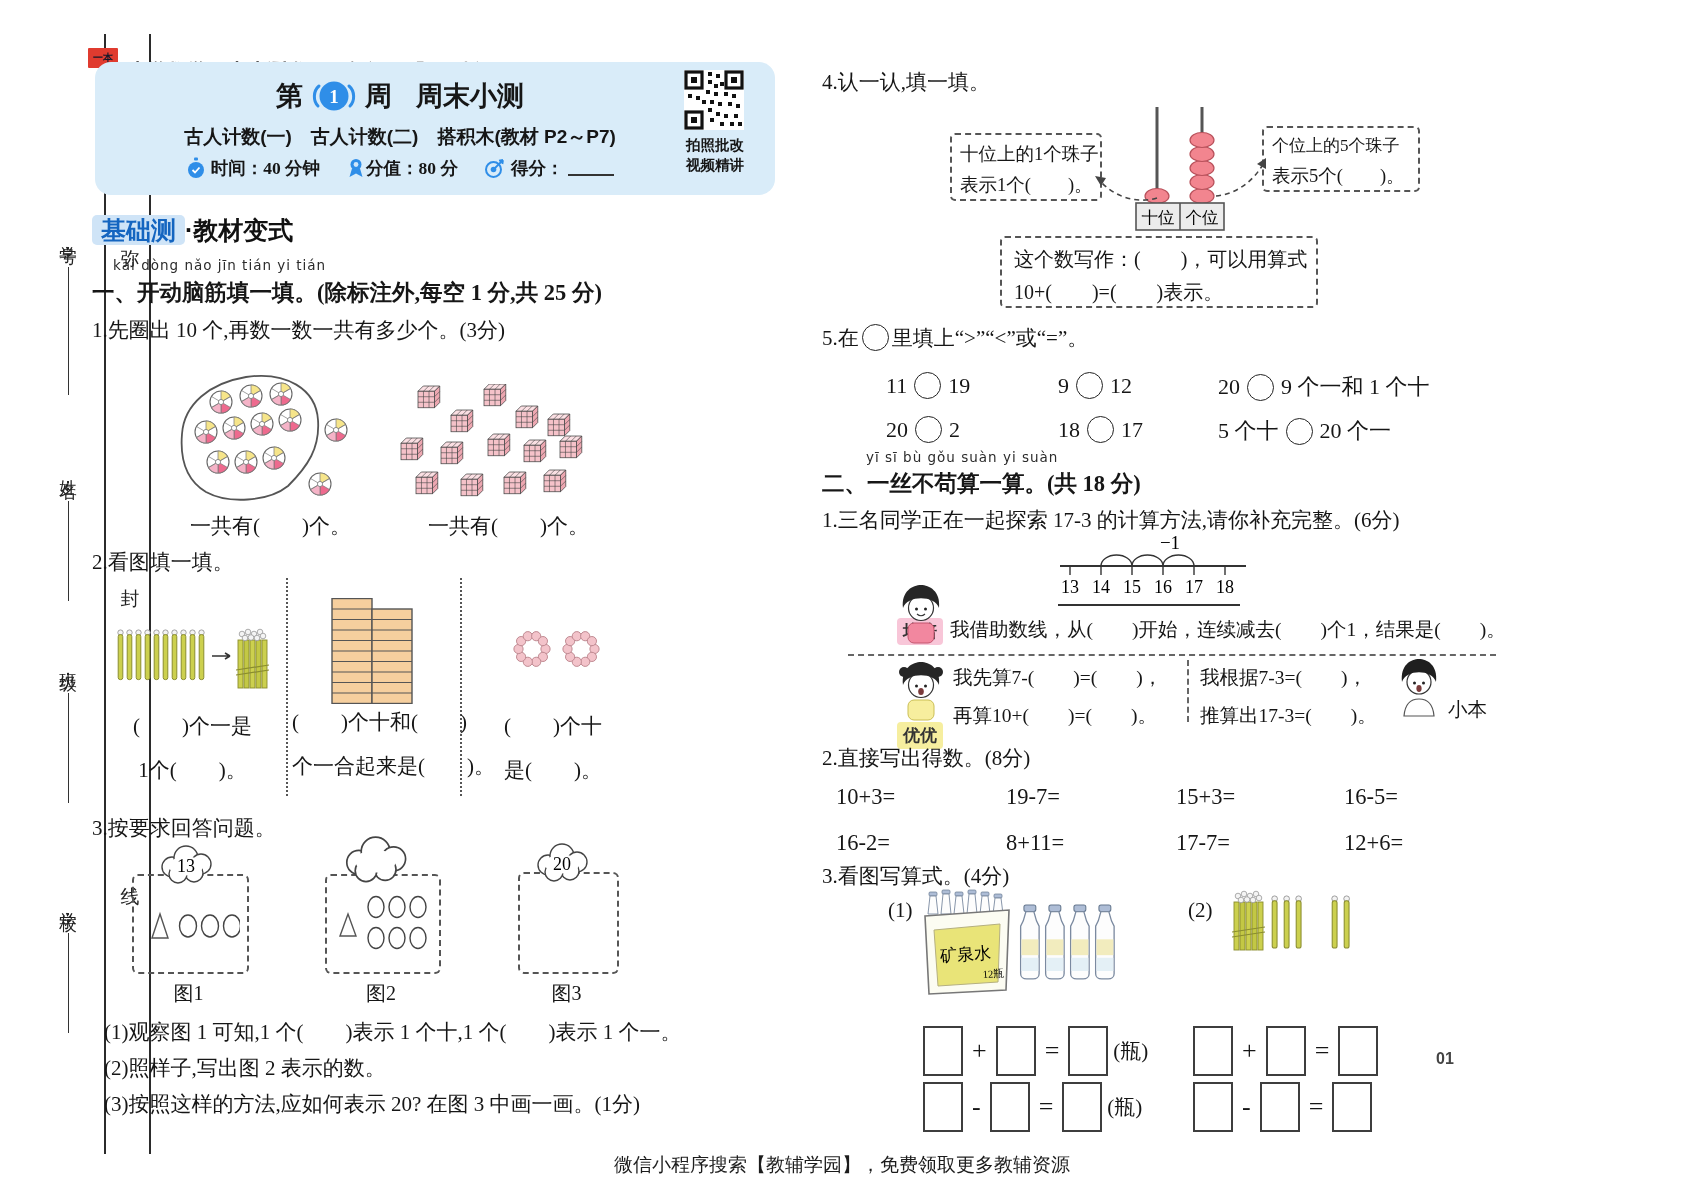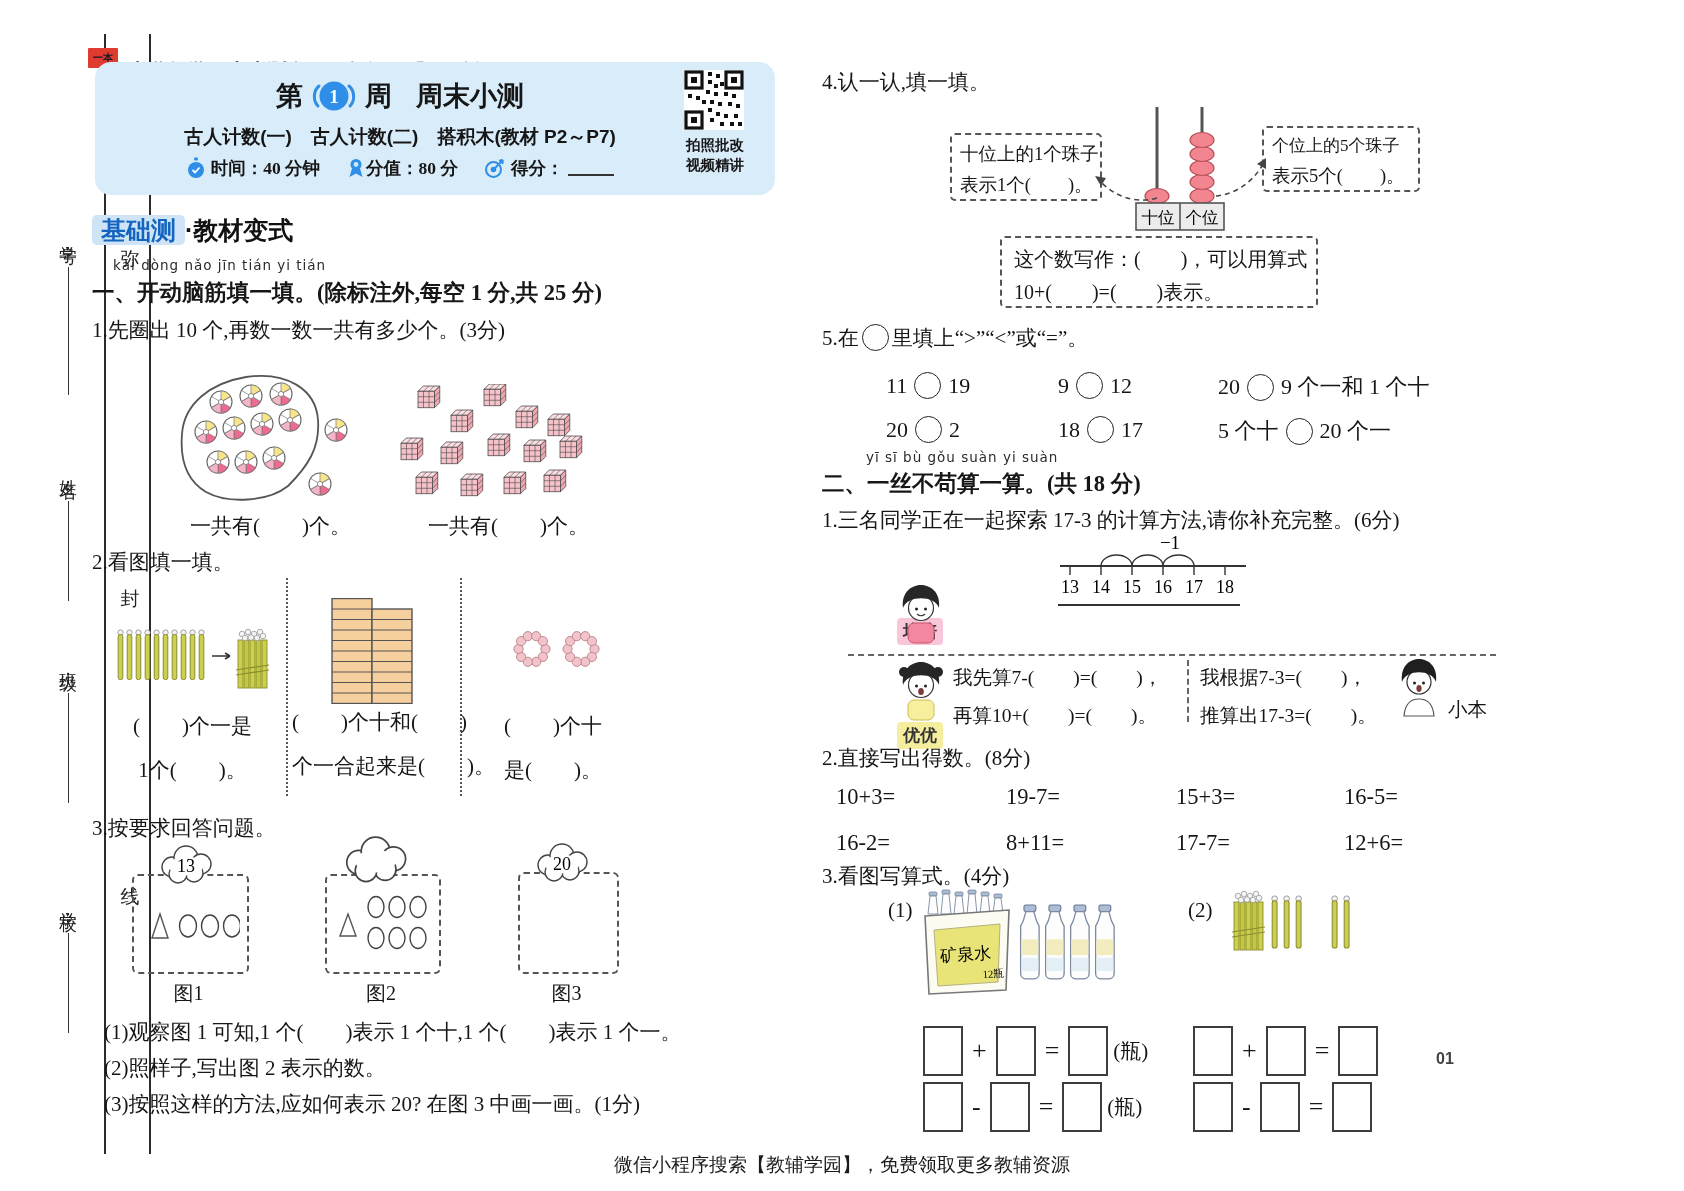--- a/index.html
+++ b/index.html
@@ -439,20 +439,21 @@
 
   <span class="abs badge" style="left:851px;top:618px;background:#f8c6d8;">培培</span>
   <svg class="abs" style="left:897px;top:583px;" width="48" height="62" viewBox="0 0 48 62">
     <circle cx="24" cy="25" r="12.5" fill="#fff" stroke="#333" stroke-width="1.2"></circle>
     <path d="M6,25 C4,8 16,2 24,2 C32,2 44,8 42,25 C38,12 10,12 6,25 Z" fill="#262626"></path>
     <circle cx="19.5" cy="26" r="1.5" fill="#222"></circle>
       <circle cx="28.5" cy="26" r="1.5" fill="#222"></circle>
     <path d="M20,31 Q24,34.5 28,31" stroke="#333" stroke-width="1.2" fill="none"></path>
     <rect x="11" y="40" width="26" height="20" rx="6" fill="#f2879f" stroke="#c4556f" stroke-width="1"></rect>
   </svg>
+  <div class="abs speech" style="left:950px;top:616px;">我借助数线，从(　　)开始，连续减去(　　)个1，结果是(　　)。</div>
 
   <div class="abs" style="left:848px;top:654px;width:648px;border-top:2px dashed #666;"></div>
   <div class="abs" style="left:1187px;top:660px;height:62px;border-left:2px dashed #666;"></div>
 
   <span class="abs badge" style="left:851px;top:722px;background:#f6ee9f;">优优</span>
   <svg class="abs" style="left:897px;top:660px;" width="48" height="62" viewBox="0 0 48 62">
     <circle cx="7" cy="12" r="5" fill="#262626"></circle>
       <circle cx="41" cy="12" r="5" fill="#262626"></circle>
     <circle cx="24" cy="25" r="12.5" fill="#fff" stroke="#333" stroke-width="1.2"></circle>
     <path d="M6,25 C4,8 16,2 24,2 C32,2 44,8 42,25 C38,12 10,12 6,25 Z" fill="#262626"></path>

